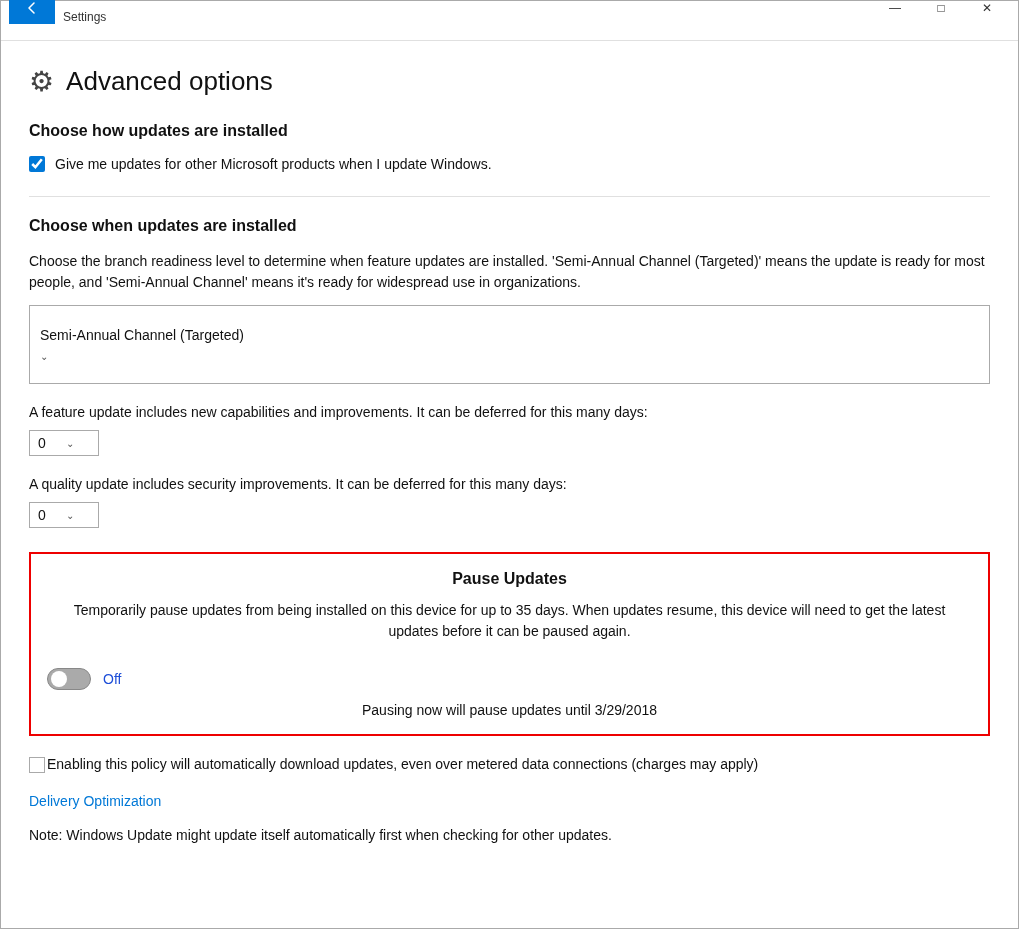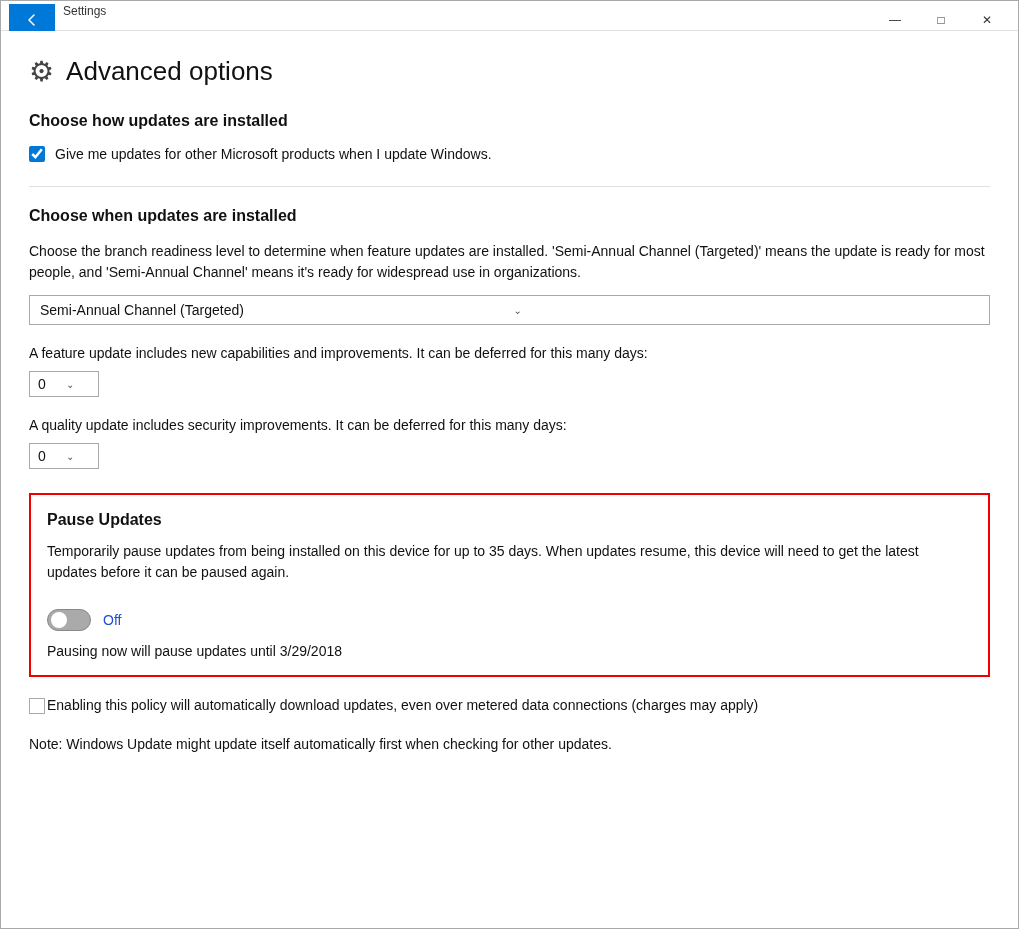--- a/index.html
+++ b/index.html
@@ -20,25 +20,25 @@
       border: 1px solid #aaa;
       display: flex;
       flex-direction: column;
       box-shadow: 0 2px 10px rgba(0,0,0,0.3);
       position: relative;
     }
 
     
     .title-bar {
       display: flex;
-      align-items: flex-start;
-      height: 30px;
+      align-items: flex-end;
+      height: 40px;
       background: #fff;
       border-bottom: 1px solid #e0e0e0;
-      padding: 3px 8px;
+      padding: 16px 8px;
       flex-shrink: 0;
     }
 
     .title-bar-back {
       width: 46px;
       height: 32px;
       background: #0078d7;
       display: flex;
       align-items: center;
       justify-content: center;
@@ -134,30 +134,31 @@
 
     .description-text {
       font-size: 14px;
       color: #111;
       line-height: 1.5;
       margin-bottom: 12px;
     }
 
     .dropdown-select {
       display: flex;
-      align-items: center;
+      align-items: flex-start;
       border: 1px solid #aaa;
-      padding: 6px 10px;
+      padding: 21px 10px;
       min-width: 220px;
       cursor: pointer;
       font-size: 14px;
       color: #111;
       background: #fff;
       margin-bottom: 20px;
       gap: 8px;
+      flex-direction: column;
     }
 
     .dropdown-select span {
       flex: 1;
     }
 
     .dropdown-arrow {
       font-size: 10px;
       color: #555;
     }
@@ -184,20 +185,21 @@
       border: none;
       border-top: 1px solid #e0e0e0;
       margin: 4px 0 20px 0;
     }
 
     
     .pause-updates-box {
       border: 2px solid #e00;
       padding: 16px;
       margin-bottom: 20px;
+      text-align: center;
     }
 
     .pause-title {
       font-size: 16px;
       font-weight: 600;
       color: #111;
       margin-bottom: 12px;
     }
 
     .pause-description {
@@ -353,17 +355,18 @@
         <span class="toggle-label">Off</span>
       </div>
       <p class="pause-until-text">Pausing now will pause updates until 3/29/2018</p>
     </div>
 
     <div class="bottom-checkbox-row">
       <div class="bottom-checkbox"></div>
       <span class="checkbox-label">Enabling this policy will automatically download updates, even over metered data connections (charges may apply)</span>
     </div>
 
+    <a class="link-text">Delivery Optimization</a>
 
     <p class="note-text">Note: Windows Update might update itself automatically first when checking for other updates.</p>
 
   </div>
 </div>
 
 </body></html>

